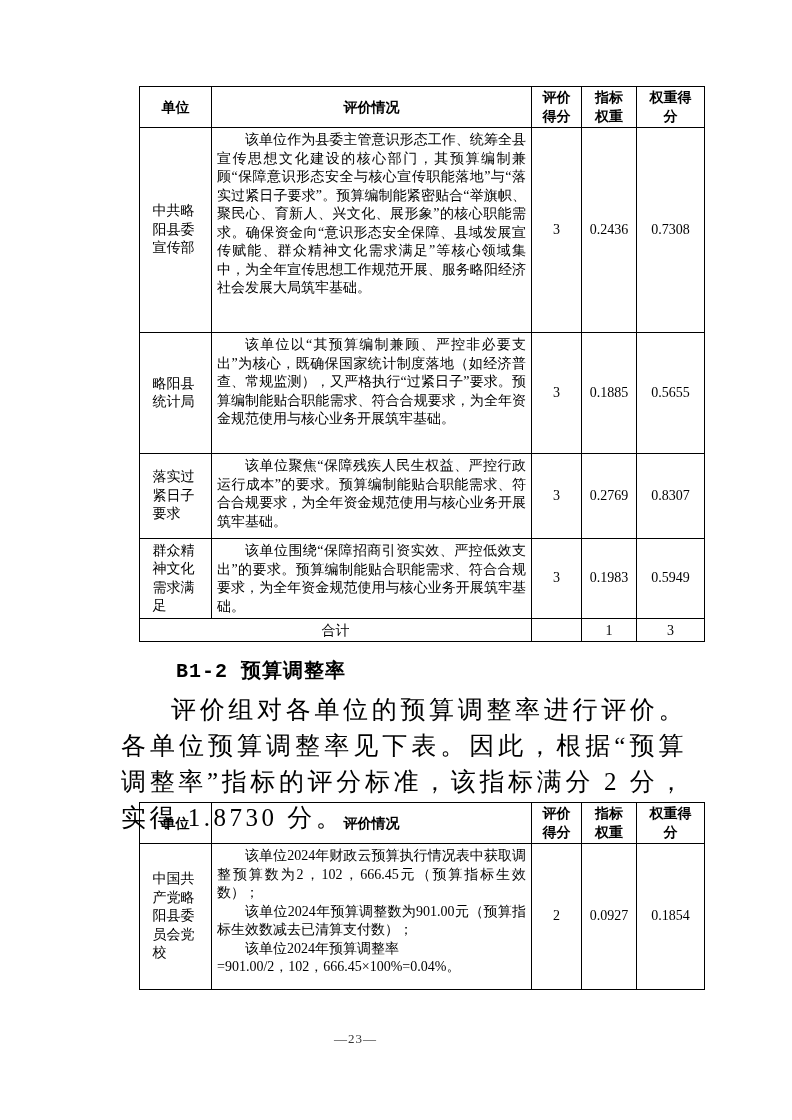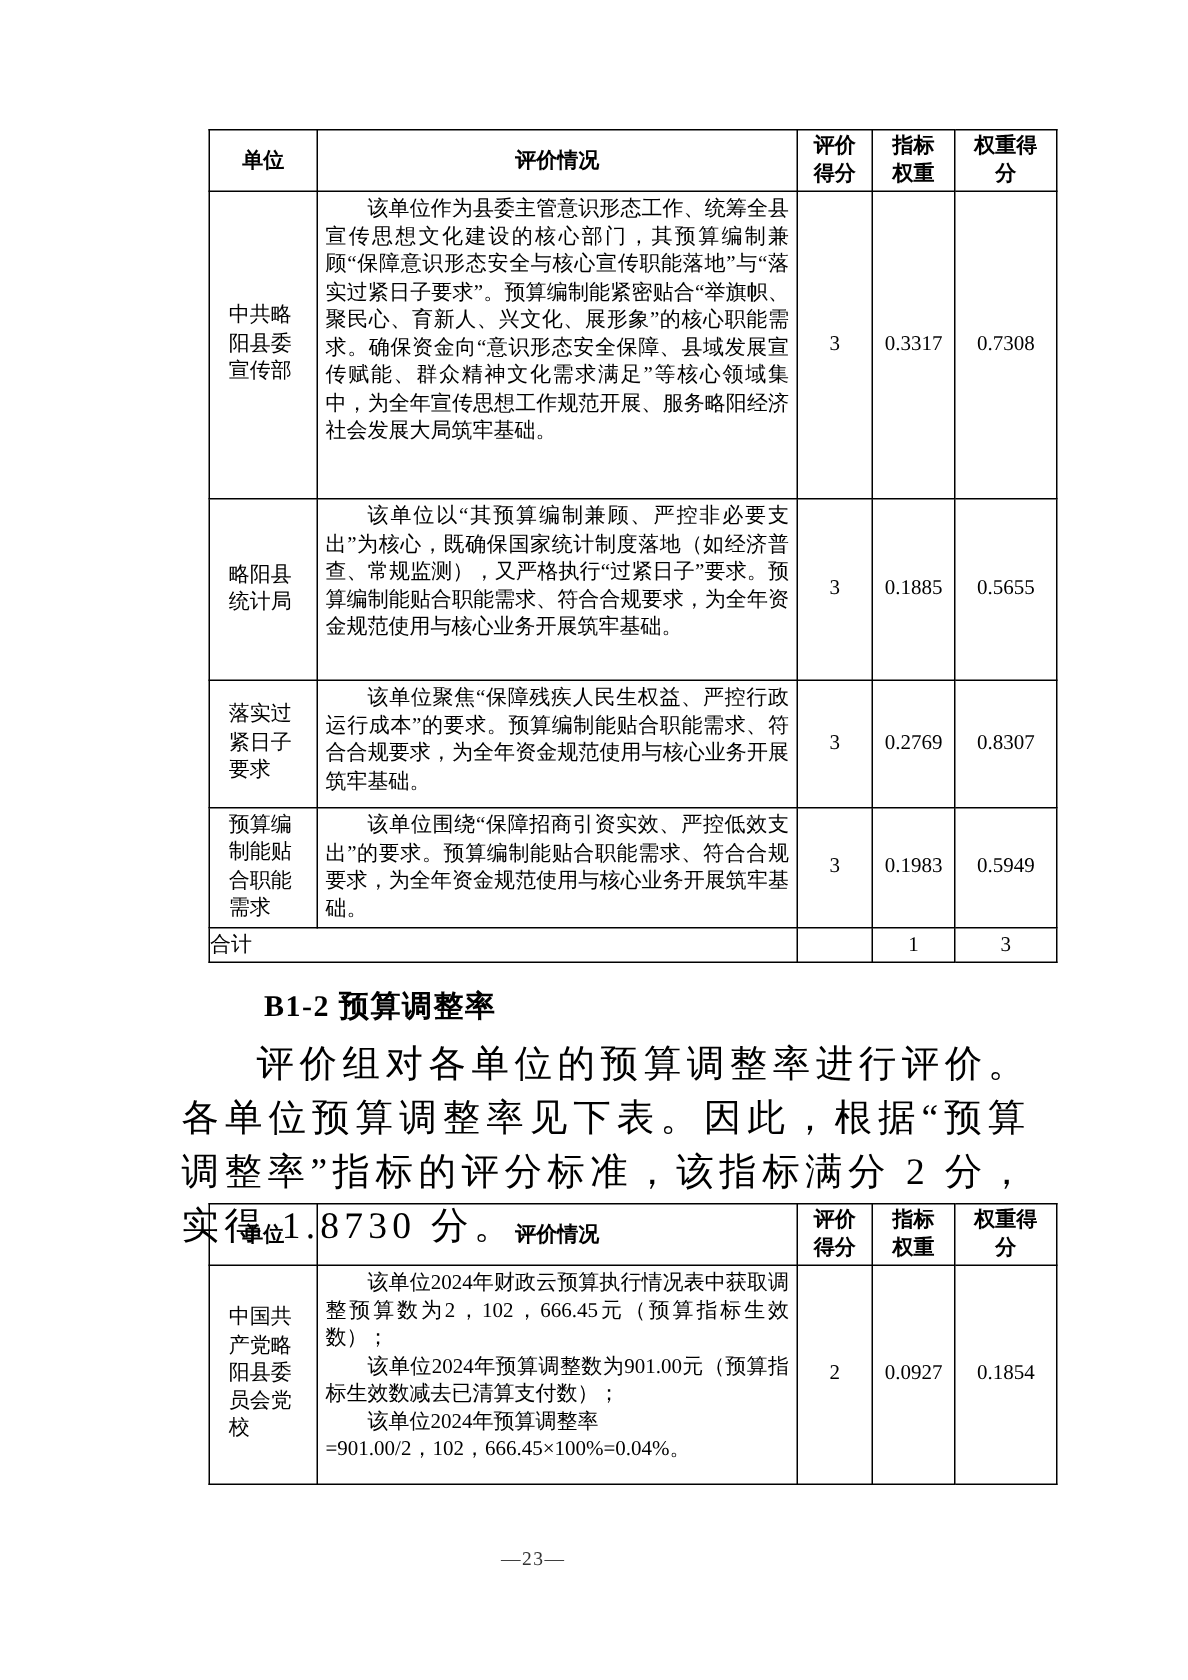--- a/index.html
+++ b/index.html
@@ -21,24 +21,24 @@
   td.eval-cell p { text-align:justify; }
   td.eval-cell p.indent { text-indent:2em; }
   td.num-cell { text-align:center; vertical-align:middle; }
 
   tr.r1 { height:205px; }
   tr.r2 { height:121px; }
   tr.r3 { height:85px; }
   tr.r4 { height:78px; }
   tr.total-row { height:23px; }
   tr.total-row td { line-height:15px; }
-  td.total-label { vertical-align:middle; }
+  td.total-label { text-align:center; vertical-align:middle; }
   #table2 tr.r1 { height:146px; }
 
-  .section-heading { position:absolute; left:150px; top:657px; font-size:20px; font-weight:bold; letter-spacing:1px; }
+  .section-heading { position:absolute; left:150px; top:657px; font-size:20px; font-weight:bold; letter-spacing:1px;font-family:Liberation Mono, monospace; }
   .section-paragraph { position:absolute; left:95px; top:692px; width:566px; font-size:25px; line-height:36px; letter-spacing:3.5px; text-align:justify; text-indent:2em; }
   .page-number { position:absolute; left:0; top:1031px; width:659px; text-align:center; font-size:13px; color:#333; letter-spacing:1px; }
 </style>
 </head>
 <body>
 
 <div class="page">
 
   <table class="doc-table" id="table1">
     <colgroup>
@@ -55,21 +55,21 @@
       <th>评价得分</th>
       <th>指标权重</th>
       <th>权重得分</th>
     </tr>
     <tr class="r1">
       <td class="unit-cell"><span class="unit-text">中共略阳县委宣传部</span></td>
       <td class="eval-cell">
             <p class="indent">该单位作为县委主管意识形态工作、统筹全县宣传思想文化建设的核心部门，其预算编制兼顾“保障意识形态安全与核心宣传职能落地”与“落实过紧日子要求”。预算编制能紧密贴合“举旗帜、聚民心、育新人、兴文化、展形象”的核心职能需求。确保资金向“意识形态安全保障、县域发展宣传赋能、群众精神文化需求满足”等核心领域集中，为全年宣传思想工作规范开展、服务略阳经济社会发展大局筑牢基础。</p>
           </td>
       <td class="num-cell">3</td>
-      <td class="num-cell">0.3317</td>
+      <td class="num-cell">0.2436</td>
       <td class="num-cell">0.7308</td>
     </tr>
     <tr class="r2">
       <td class="unit-cell"><span class="unit-text">略阳县统计局</span></td>
       <td class="eval-cell">
             <p class="indent">该单位以“其预算编制兼顾、严控非必要支出”为核心，既确保国家统计制度落地（如经济普查、常规监测），又严格执行“过紧日子”要求。预算编制能贴合职能需求、符合合规要求，为全年资金规范使用与核心业务开展筑牢基础。</p>
           </td>
       <td class="num-cell">3</td>
       <td class="num-cell">0.1885</td>
       <td class="num-cell">0.5655</td>
@@ -77,21 +77,21 @@
     <tr class="r3">
       <td class="unit-cell"><span class="unit-text">落实过紧日子要求</span></td>
       <td class="eval-cell">
             <p class="indent">该单位聚焦“保障残疾人民生权益、严控行政运行成本”的要求。预算编制能贴合职能需求、符合合规要求，为全年资金规范使用与核心业务开展筑牢基础。</p>
           </td>
       <td class="num-cell">3</td>
       <td class="num-cell">0.2769</td>
       <td class="num-cell">0.8307</td>
     </tr>
     <tr class="r4">
-      <td class="unit-cell"><span class="unit-text">预算编制能贴合职能需求</span></td>
+      <td class="unit-cell"><span class="unit-text">群众精神文化需求满足</span></td>
       <td class="eval-cell">
             <p class="indent">该单位围绕“保障招商引资实效、严控低效支出”的要求。预算编制能贴合职能需求、符合合规要求，为全年资金规范使用与核心业务开展筑牢基础。</p>
           </td>
       <td class="num-cell">3</td>
       <td class="num-cell">0.1983</td>
       <td class="num-cell">0.5949</td>
     </tr>
     <tr class="total-row">
       <td colspan="2" class="total-label">合计</td>
       <td class="num-cell"></td>

